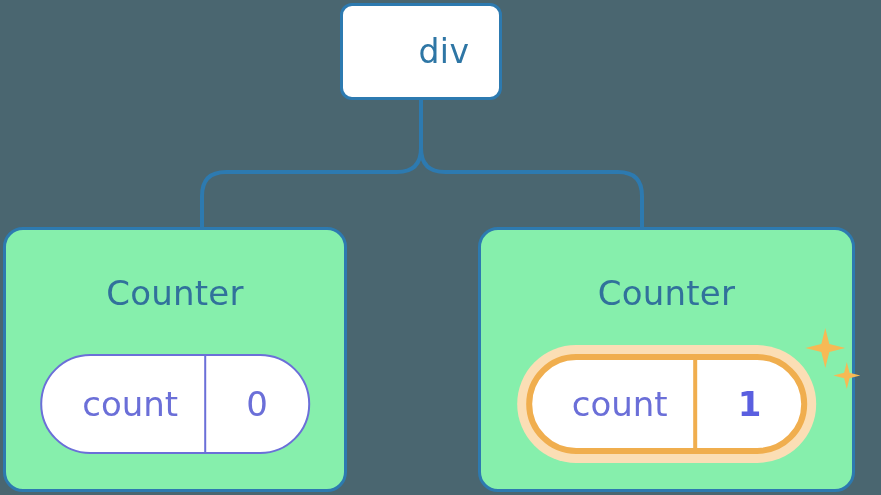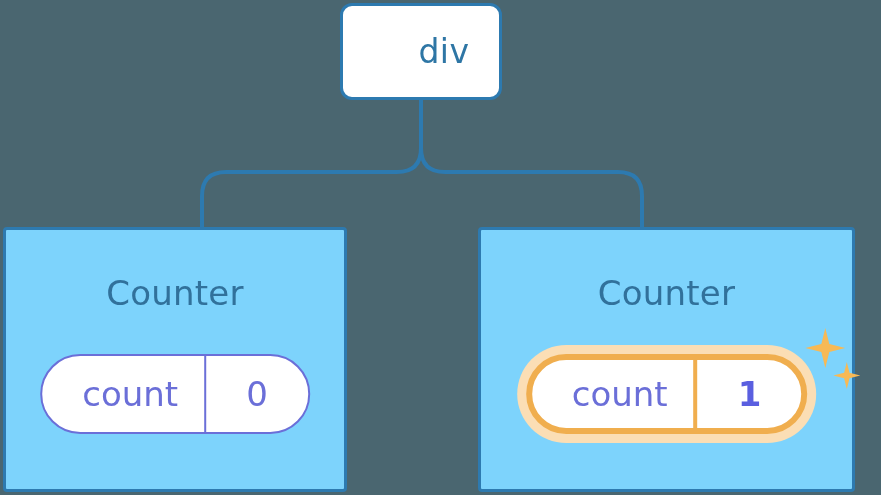--- a/index.html
+++ b/index.html
@@ -48,23 +48,23 @@
   .root-node-label {
     font-size: 33px;
     color: #2e76a5;
     letter-spacing: 0.5px;
     line-height: 1;
   }
 
   
   .card {
     position: absolute;
-    background: #7dd3fc;
+    background: #86efac;
     border: 3px solid #2d7ab0;
-    border-radius: 4px;
+    border-radius: 20px;
     box-sizing: border-box;
     z-index: 3;
     overflow: visible;
   }
   .card-left {
     left: 3px;
     top: 227px;
     width: 344px;
     height: 265px;
   }
@@ -93,21 +93,21 @@
     transform: translateX(-50%);
     top: 124px;
   }
   .pill {
     position: relative;
     display: flex;
     align-items: stretch;
     box-sizing: border-box;
     border: 2px solid #6b6fd8;
     border-radius: 999px;
-    height: 80px;
+    height: 100px;
     background: #ffffff;
     gap: 14px;
   }
   .pill-left {
     box-sizing: border-box;
     display: flex;
     align-items: center;
     justify-content: center;
     padding: 0 26px 0 40px;
     border-right: 2px solid #6b6fd8;

